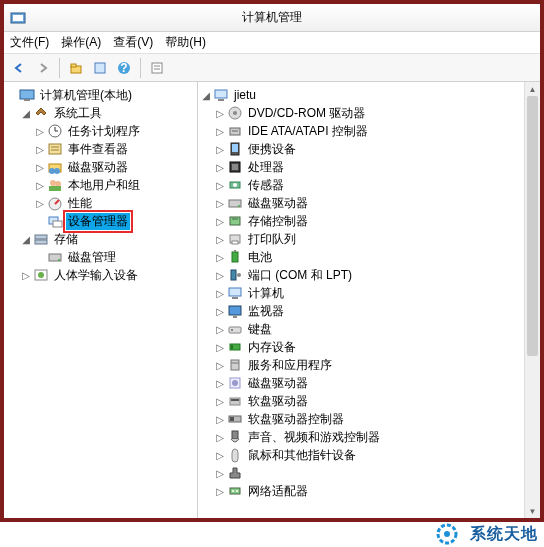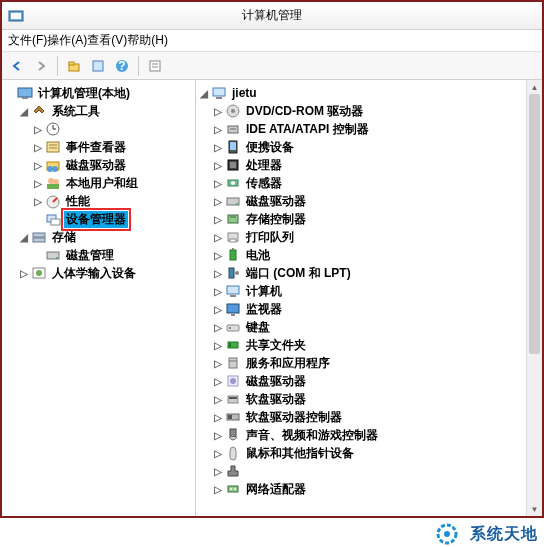--- a/index.html
+++ b/index.html
@@ -1,26 +1,26 @@
 <!DOCTYPE html>
 <html><head>
 <meta charset="utf-8">
 <style>
 * { margin:0; padding:0; box-sizing:border-box; font-family:"Microsoft YaHei","SimSun",sans-serif; font-size:12px; }
 body { background:#fff; width:544px; height:547px; position:relative; overflow:hidden; }
-.window { width:544px; border:2px solid #7f1d1d; background:#fff; }
+.window { width:544px; border:4px solid #7f1d1d; background:#fff; }
 .titlebar { height:28px; background:linear-gradient(#fff,#f0f0f0); display:flex; align-items:center; padding:0 6px; border-bottom:1px solid #d0d0d0;}
 .titlebar .sysicon { width:16px; height:16px; margin-right:6px; }
 .titlebar .title { flex:1; text-align:center; padding-right:22px; }
-.menubar { height:22px; display:flex; align-items:center; padding:0 6px; border-bottom:1px solid #e0e0e0;}
+.menubar { height:22px; display:flex; align-items:center; padding:0 6px; gap:12px; border-bottom:1px solid #e0e0e0;}
 .menubar span { cursor:default; }
 .toolbar { height:28px; display:flex; align-items:center; padding:0 4px; gap:2px; border-bottom:1px solid #d0d0d0; background:#f7f7f7;}
 .tbtn { width:22px; height:22px; display:flex; align-items:center; justify-content:center; border:1px solid transparent; }
 .sep { width:1px; height:20px; background:#ccc; margin:0 3px; }
-.body { display:flex; height:436px;font-weight:bold; }
+.body { display:flex; height:436px; }
 .left { width:194px; border-right:1px solid #d0d0d0; overflow:auto; padding:4px 2px; }
 .right { flex:1; overflow:auto; padding:4px 2px; position:relative; }
 .scrollbar-r { position:absolute; right:0; top:0; bottom:0; width:16px; background:#f0f0f0; border-left:1px solid #ddd;}
 .scrollbar-r .thumb { position:absolute; top:14px; left:2px; right:2px; height:260px; background:#cdcdcd; border-radius:2px;}
 .scrollbar-r .arr { position:absolute; left:0; right:0; height:14px; display:flex; align-items:center; justify-content:center; font-size:8px; color:#666;}
 .scrollbar-r .arr.top{top:0} .scrollbar-r .arr.bot{bottom:0}
 .node { display:flex; align-items:center; height:18px; white-space:nowrap; cursor:default; }
 .tw { width:12px; text-align:center; color:#666; font-size:10px; display:inline-block; flex-shrink:0;}
 .tw.empty{visibility:hidden}
 .ic { width:16px; height:16px; margin:0 3px 0 1px; flex-shrink:0; display:inline-flex; align-items:center; justify-content:center;}
@@ -113,20 +113,21 @@
         </div>
    <div class="node ind3">
           <span class="tw">▷</span>
           <span class="ic">
             <svg width="16" height="16">
               <circle cx="8" cy="8" r="6" fill="#fff" stroke="#666"></circle>
               <line x1="8" y1="8" x2="8" y2="4" stroke="#333"></line>
               <line x1="8" y1="8" x2="11" y2="8" stroke="#333"></line>
             </svg>
           </span>
+          <span class="lbl">任务计划程序</span>
         </div>
    <div class="node ind3">
           <span class="tw">▷</span>
           <span class="ic">
             <svg width="16" height="16">
               <rect x="2" y="3" width="12" height="10" fill="#f2e0a0" stroke="#a08030"></rect>
               <line x1="4" y1="6" x2="12" y2="6" stroke="#a08030"></line>
               <line x1="4" y1="9" x2="12" y2="9" stroke="#a08030"></line>
             </svg>
           </span>
@@ -348,21 +349,21 @@
             <span class="lbl">键盘</span>
           </div>
           <div class="node rind2">
             <span class="tw">▷</span>
             <span class="ic">
               <svg width="16" height="16">
                 <rect x="3" y="5" width="10" height="6" fill="#4a4" stroke="#272"></rect>
                 <rect x="4" y="6" width="2" height="4" fill="#272"></rect>
               </svg>
             </span>
-            <span class="lbl">共享文件夹</span>
+            <span class="lbl">内存设备</span>
           </div>
           <div class="node rind2">
             <span class="tw">▷</span>
             <span class="ic">
               <svg width="16" height="16">
                 <rect x="4" y="3" width="8" height="10" fill="#d0d0d0" stroke="#777"></rect>
                 <line x1="4" y1="6" x2="12" y2="6" stroke="#777"></line>
               </svg>
             </span>
             <span class="lbl">服务和应用程序</span>

